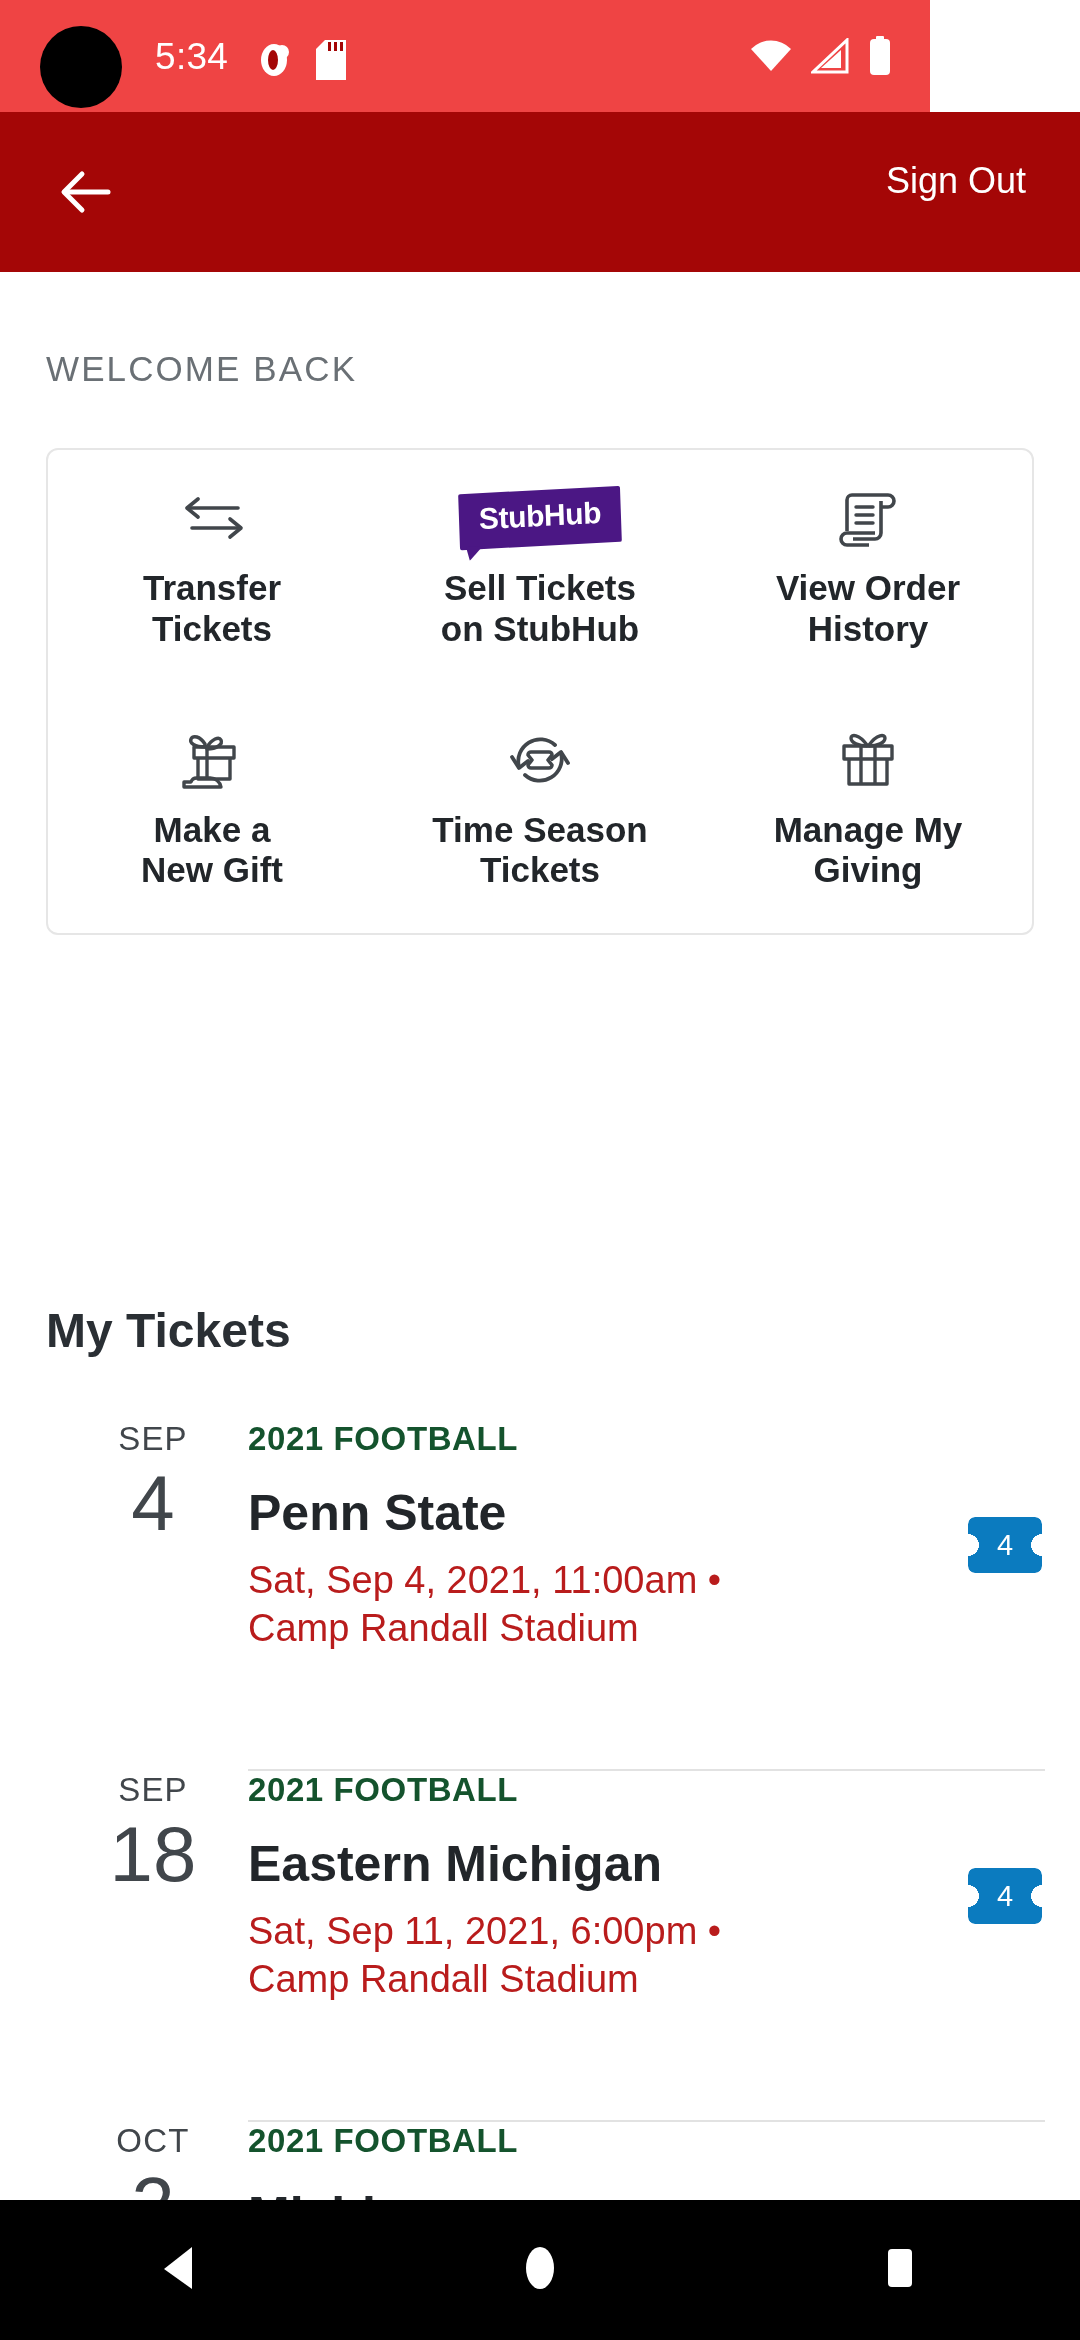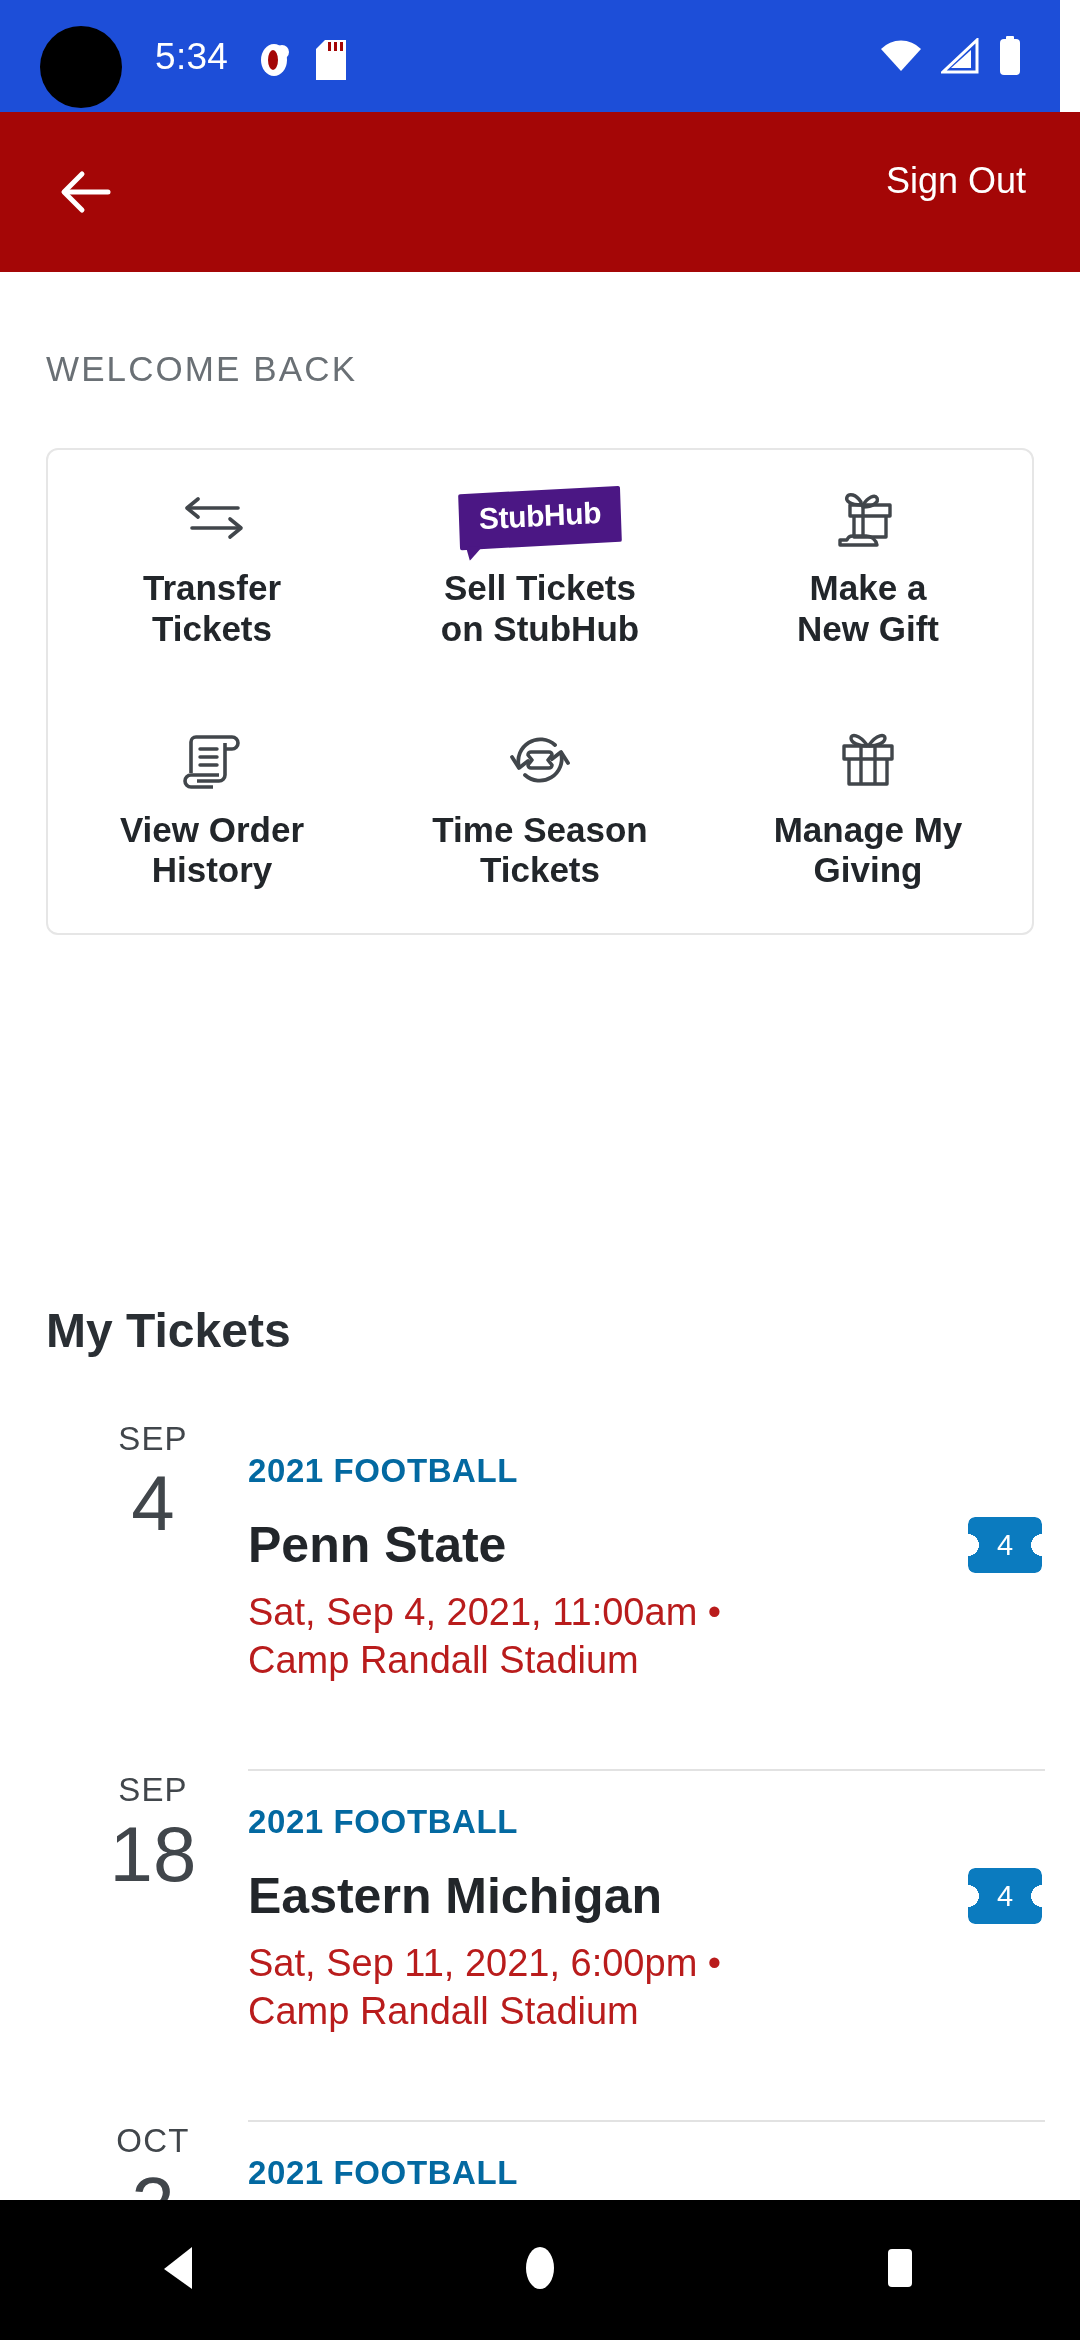--- a/index.html
+++ b/index.html
@@ -6,22 +6,22 @@
   html, body {
     width:1080px; height:2340px;
     background:#ffffff;
     font-family:"Liberation Sans", sans-serif;
     overflow:hidden;
   }
   #screen { position:relative; width:1080px; height:2340px; background:#ffffff; }
 
   
   .statusbar {
-    position:absolute; top:0; left:0; width:1060px; height:112px;
-    background:#1d4ed8;
+    position:absolute; top:0; left:0; width:930px; height:112px;
+    background:#ef4444;
     display:flex; align-items:center;text-align:center;
   }
   .camera-cutout {
     position:absolute; left:40px; top:26px;
     width:82px; height:82px; border-radius:50%;
     background:#000000;
   }
   .sb-time {
     position:absolute; left:155px; top:36px;
     color:#ffffff; font-size:37px; font-weight:400; letter-spacing:0.3px;
@@ -108,22 +108,22 @@
   .ticket-month {
     color:#41464B; font-size:33px; font-weight:400; letter-spacing:1.2px;
     display:block; margin-bottom:6px;
   }
   .ticket-day {
     color:#41464B; font-size:78px; font-weight:400; line-height:1.0;
     display:block;
   }
   .ticket-info { position:absolute; left:248px; top:0; width:640px; }
   .ticket-season {
-    color:#0369a1; font-size:33px; font-weight:700; letter-spacing:0.6px;
-    display:block; margin-bottom:28px;margin-top:32px;
+    color:#14532d; font-size:33px; font-weight:700; letter-spacing:0.6px;
+    display:block; margin-bottom:28px;
   }
   .ticket-opponent {
     color:#22262A; font-size:50px; font-weight:700; line-height:1.1;
     display:block; margin-bottom:16px;
   }
   .ticket-meta {
     color:#b91c1c; font-size:38px; font-weight:400; line-height:1.25;
     display:block;
   }
   .ticket-badge {
@@ -244,55 +244,55 @@
           </div>
         </div>
         <div class="action-label">
           <span>Sell Tickets</span><br>
           <span>on StubHub</span>
         </div>
       </div>
 
       <div class="action-item">
         <div class="action-icon">
-          <svg width="70" height="66" viewBox="0 0 70 66">
-            <path d="M28 17 c-5 -8 -12 -9 -14 -5 c-2 4 4 8 14 8 z" fill="none" stroke="#41464B" stroke-width="3.4" stroke-linejoin="round"></path>
-            <path d="M30 20 c5 -8 12 -11 14 -7 c2 4 -4 9 -14 9 z" fill="none" stroke="#41464B" stroke-width="3.4" stroke-linejoin="round"></path>
-            <rect x="17" y="20" width="40" height="11" fill="none" stroke="#41464B" stroke-width="3.4" stroke-linejoin="round"></rect>
-            <path d="M21 31 V52 H53 V31" fill="none" stroke="#41464B" stroke-width="3.4" stroke-linejoin="round"></path>
-            <line x1="30" y1="20" x2="30" y2="52" stroke="#41464B" stroke-width="3.4"></line>
-            <path d="M7 60 H44 a11 11 0 0 0 -11 -9 H20 a6 6 0 0 0 -6 4 H7 z" fill="none" stroke="#41464B" stroke-width="3.4" stroke-linejoin="round"></path>
-          </svg>
-        </div>
-        <div class="action-label">
-          <span>Make a</span><br>
-          <span>New Gift</span>
-        </div>
-      </div>
-
-      <div class="action-item">
-        <div class="action-icon">
           <svg width="66" height="66" viewBox="0 0 66 66">
             <path d="M17 10 H53 a6 6 0 0 1 0 12 H46" fill="none" stroke="#41464B" stroke-width="3.6" stroke-linejoin="round"></path>
             <path d="M17 10 a5 5 0 0 0 -5 5 V46" fill="none" stroke="#41464B" stroke-width="3.6"></path>
             <path d="M46 16 V48 a6 6 0 0 1 -6 6 H18" fill="none" stroke="#41464B" stroke-width="3.6" stroke-linejoin="round"></path>
             <path d="M40 48 H12 a6 6 0 0 0 -6 6 a6 6 0 0 0 6 6 H34" fill="none" stroke="#41464B" stroke-width="3.6" stroke-linejoin="round"></path>
             <line x1="21" y1="22" x2="38" y2="22" stroke="#41464B" stroke-width="3.4" stroke-linecap="round"></line>
             <line x1="21" y1="30" x2="38" y2="30" stroke="#41464B" stroke-width="3.4" stroke-linecap="round"></line>
             <line x1="21" y1="38" x2="38" y2="38" stroke="#41464B" stroke-width="3.4" stroke-linecap="round"></line>
           </svg>
         </div>
         <div class="action-label">
           <span>View Order</span><br>
           <span>History</span>
         </div>
       </div>
 
       <div class="action-item">
         <div class="action-icon">
+          <svg width="70" height="66" viewBox="0 0 70 66">
+            <path d="M28 17 c-5 -8 -12 -9 -14 -5 c-2 4 4 8 14 8 z" fill="none" stroke="#41464B" stroke-width="3.4" stroke-linejoin="round"></path>
+            <path d="M30 20 c5 -8 12 -11 14 -7 c2 4 -4 9 -14 9 z" fill="none" stroke="#41464B" stroke-width="3.4" stroke-linejoin="round"></path>
+            <rect x="17" y="20" width="40" height="11" fill="none" stroke="#41464B" stroke-width="3.4" stroke-linejoin="round"></rect>
+            <path d="M21 31 V52 H53 V31" fill="none" stroke="#41464B" stroke-width="3.4" stroke-linejoin="round"></path>
+            <line x1="30" y1="20" x2="30" y2="52" stroke="#41464B" stroke-width="3.4"></line>
+            <path d="M7 60 H44 a11 11 0 0 0 -11 -9 H20 a6 6 0 0 0 -6 4 H7 z" fill="none" stroke="#41464B" stroke-width="3.4" stroke-linejoin="round"></path>
+          </svg>
+        </div>
+        <div class="action-label">
+          <span>Make a</span><br>
+          <span>New Gift</span>
+        </div>
+      </div>
+
+      <div class="action-item">
+        <div class="action-icon">
           <svg width="66" height="62" viewBox="0 0 66 62">
             <path d="M12 38 A22 22 0 0 1 48 16" fill="none" stroke="#41464B" stroke-width="3.8" stroke-linecap="round"></path>
             <path d="M54 24 A22 22 0 0 1 18 46" fill="none" stroke="#41464B" stroke-width="3.8" stroke-linecap="round"></path>
             <path d="M5 28 L12 39 L21 32" fill="none" stroke="#41464B" stroke-width="3.8" stroke-linecap="round" stroke-linejoin="round"></path>
             <path d="M61 34 L54 23 L45 30" fill="none" stroke="#41464B" stroke-width="3.8" stroke-linecap="round" stroke-linejoin="round"></path>
             <path d="M24 23 H42 a3 3 0 0 1 3 3 l-4 5 l4 5 a3 3 0 0 1 -3 3 H24 a3 3 0 0 1 -3 -3 l4 -5 l-4 -5 a3 3 0 0 1 3 -3 z" fill="none" stroke="#41464B" stroke-width="3.6" stroke-linejoin="round"></path>
           </svg>
         </div>
         <div class="action-label">
           <span>Time Season</span><br>

